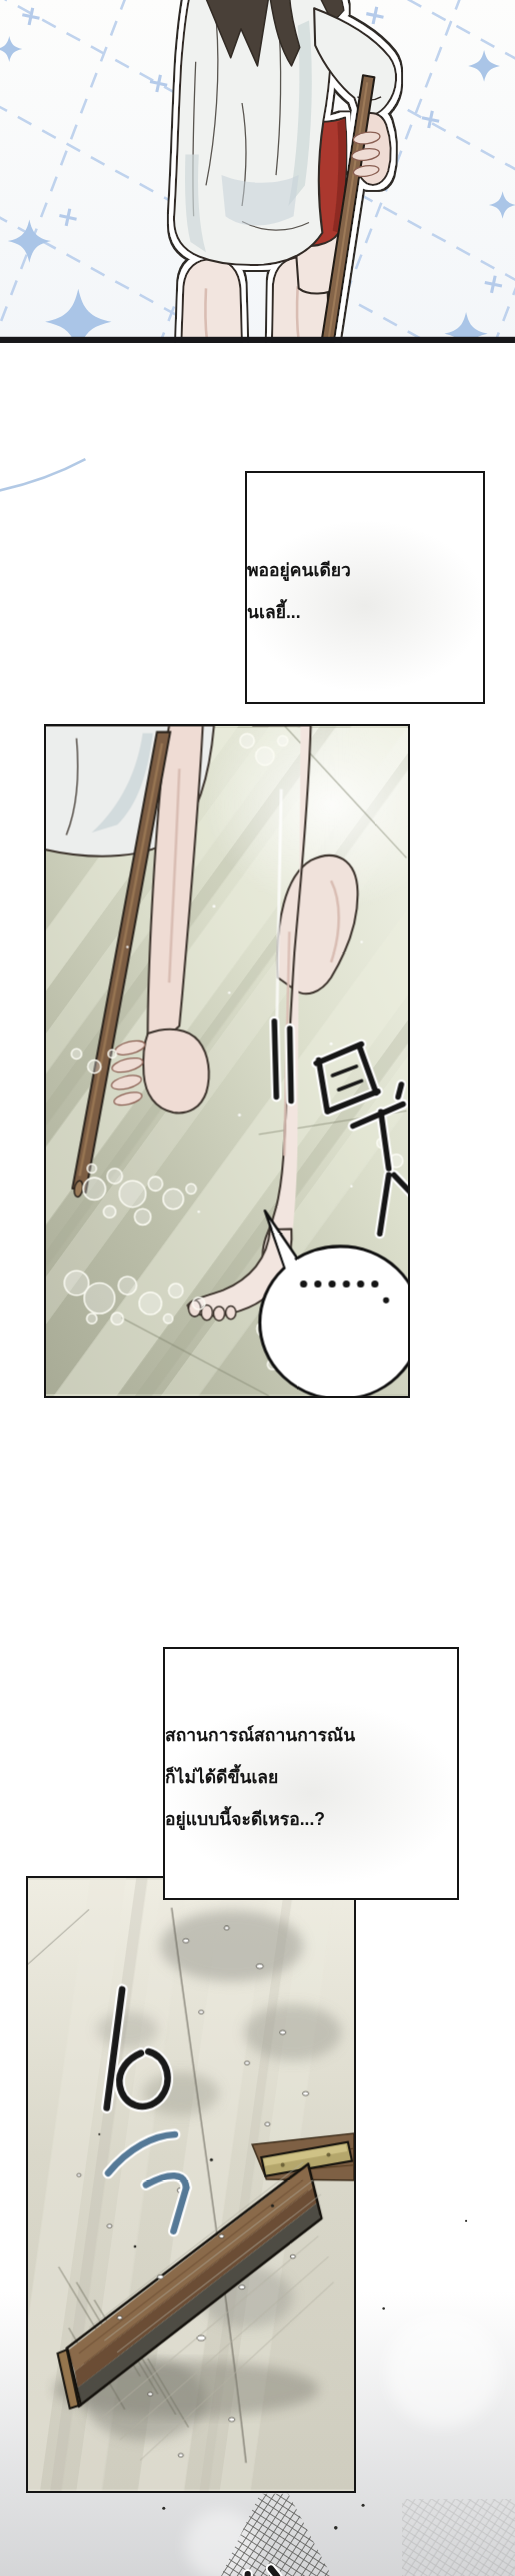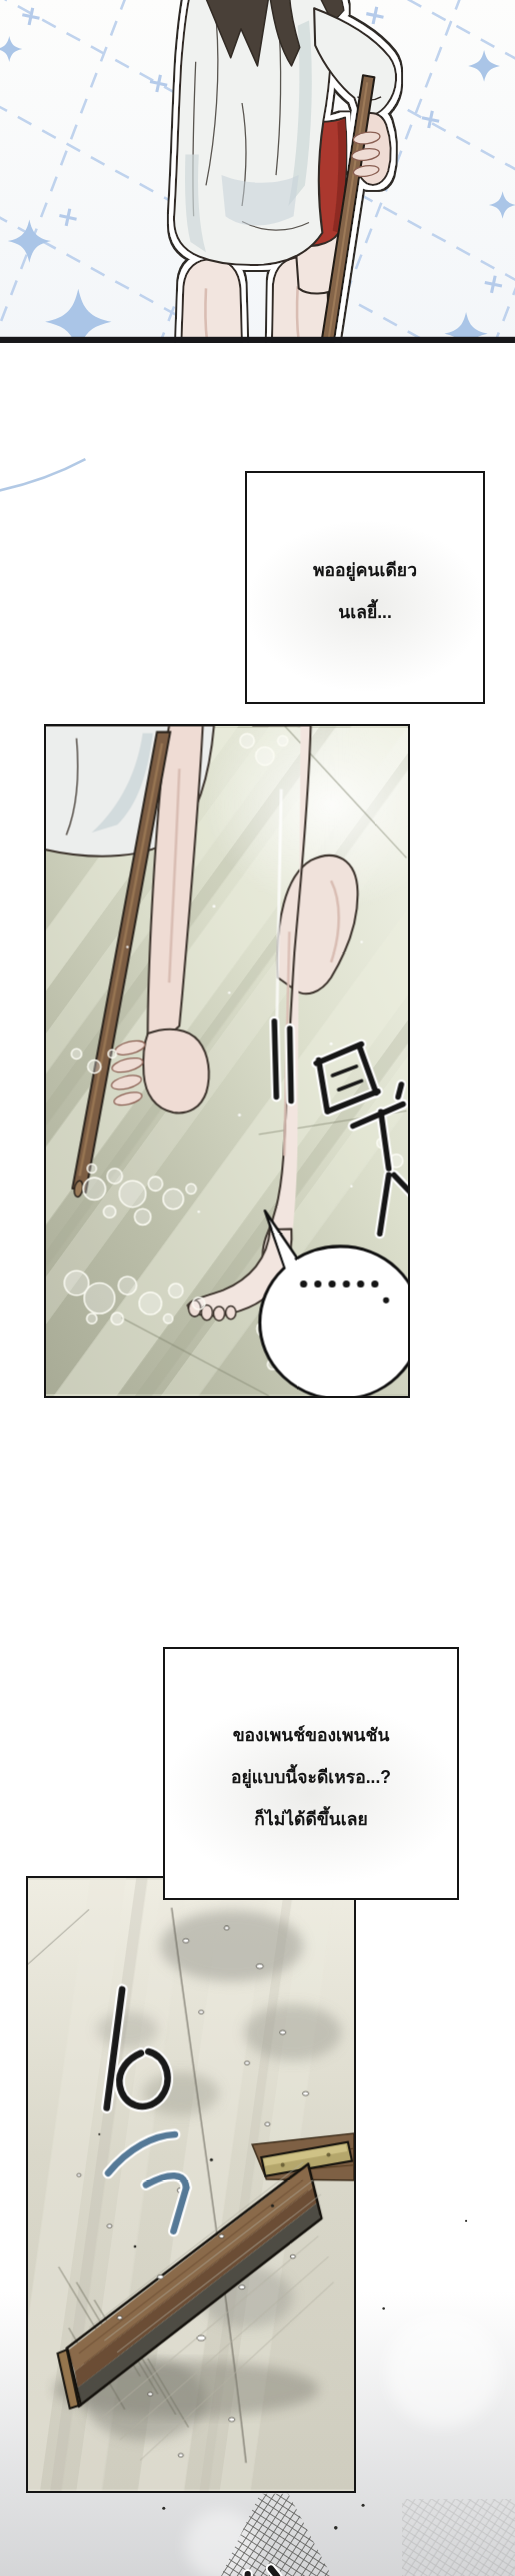--- a/index.html
+++ b/index.html
@@ -3,21 +3,21 @@
 <meta charset="utf-8">
 <style>
   html,body{margin:0;padding:0;background:#fff;}
   #page{position:relative;width:515px;height:3220px;overflow:hidden;background:#ffffff;
         font-family:"Liberation Sans","DejaVu Sans",sans-serif;}
   .abs{position:absolute;}
   .panel{position:absolute;border:2.6px solid #141414;box-sizing:border-box;background:#dcdacd;overflow:hidden;}
   .panel svg{position:absolute;left:0;top:0;width:100%;height:100%;display:block;}
   .narr{position:absolute;border:2.6px solid #141414;box-sizing:border-box;background:#ffffff;
         background-image:radial-gradient(ellipse 70% 52% at 50% 58%, rgba(188,188,180,.28), rgba(188,188,180,0) 72%);
-        text-align:center;color:#141414;font-weight:600;}
+        color:#141414;font-weight:600;}
   .narr .ln{font-size:17.5px;line-height:42px;white-space:nowrap;}
   #narr1{left:245px;top:471px;width:240px;height:233px;padding-top:76px;z-index:3;}
   #narr2{left:163px;top:1647px;width:296px;height:253px;padding-top:65px;z-index:3;}
   #panel-top{left:0;top:0;width:515px;height:343px;position:absolute;overflow:hidden;background:#fbfcfd;}
   #panel2{left:44px;top:724px;width:366px;height:674px;z-index:2;background:#c9ccb8;}
   #panel3{left:26px;top:1876px;width:330px;height:617px;z-index:2;background:#dcdacd;}
   #bg-decor{left:0;top:2087px;width:515px;height:1133px;z-index:1;}
   #sfx-bridge{left:206px;top:2568px;width:134px;height:237px;z-index:4;overflow:visible;}
   #gap-arc{left:0;top:456px;width:88px;height:39px;}
   .vh{position:absolute;width:0.5px;height:0.5px;overflow:hidden;clip:rect(0 0 0 0);white-space:nowrap;}
@@ -309,23 +309,23 @@
           <circle cx="668" cy="1124" r="6"></circle>
         </g>
       </g>
     </svg>
     <span class="vh">......</span>
     <span class="vh">.</span>
     <span class="vh">멈칫</span>
   </div>
 
   <div id="narr2" class="narr">
-    <div class="ln">ของเพนช์ของเพนชัน</div>
+    <div class="ln">สถานการณ์สถานการณัน</div>
+    <div class="ln">ก็ไม่ได้ดีขึ้นเลย</div>
     <div class="ln">อยู่แบบนี้จะดีเหรอ...?</div>
-    <div class="ln">ก็ไม่ได้ดีขึ้นเลย</div>
   </div>
 
   <svg id="bg-decor" class="abs" viewBox="0 0 1000 2200">
     <defs>
       <linearGradient id="greyfade" x1="0" y1="0" x2="0" y2="1">
         <stop offset="0" stop-color="#d0d1d3" stop-opacity="0"></stop>
         <stop offset=".18" stop-color="#d0d1d3" stop-opacity="0"></stop>
         <stop offset=".34" stop-color="#d0d1d3" stop-opacity=".6"></stop>
         <stop offset=".46" stop-color="#d0d1d3"></stop>
         <stop offset="1" stop-color="#cfd0d2"></stop>

